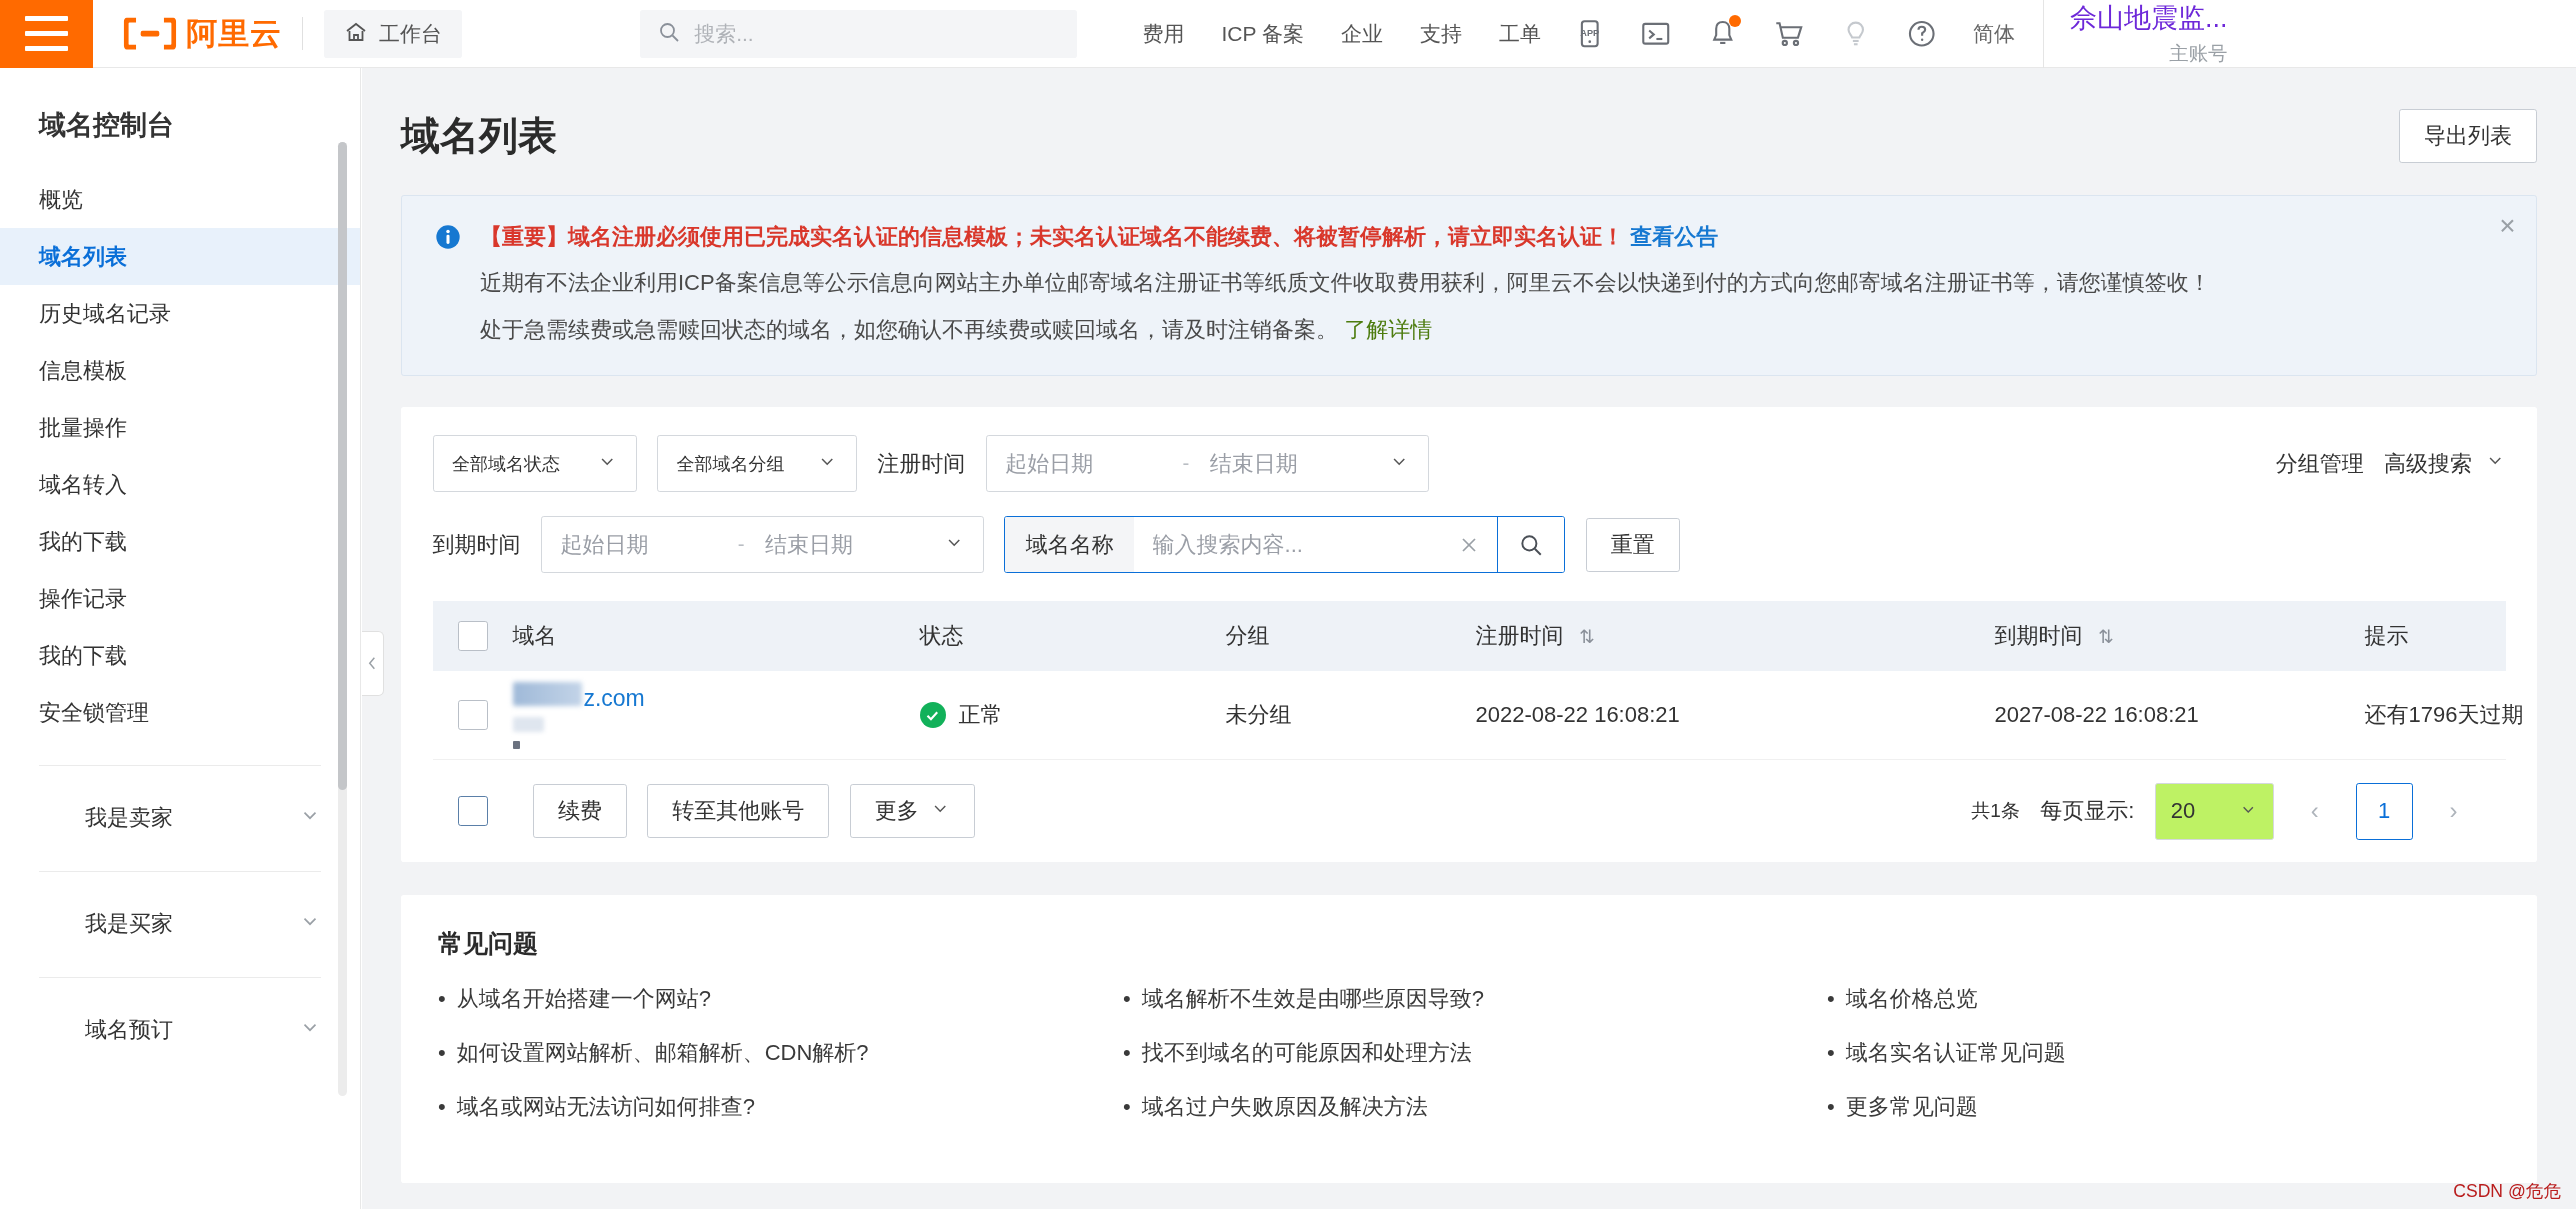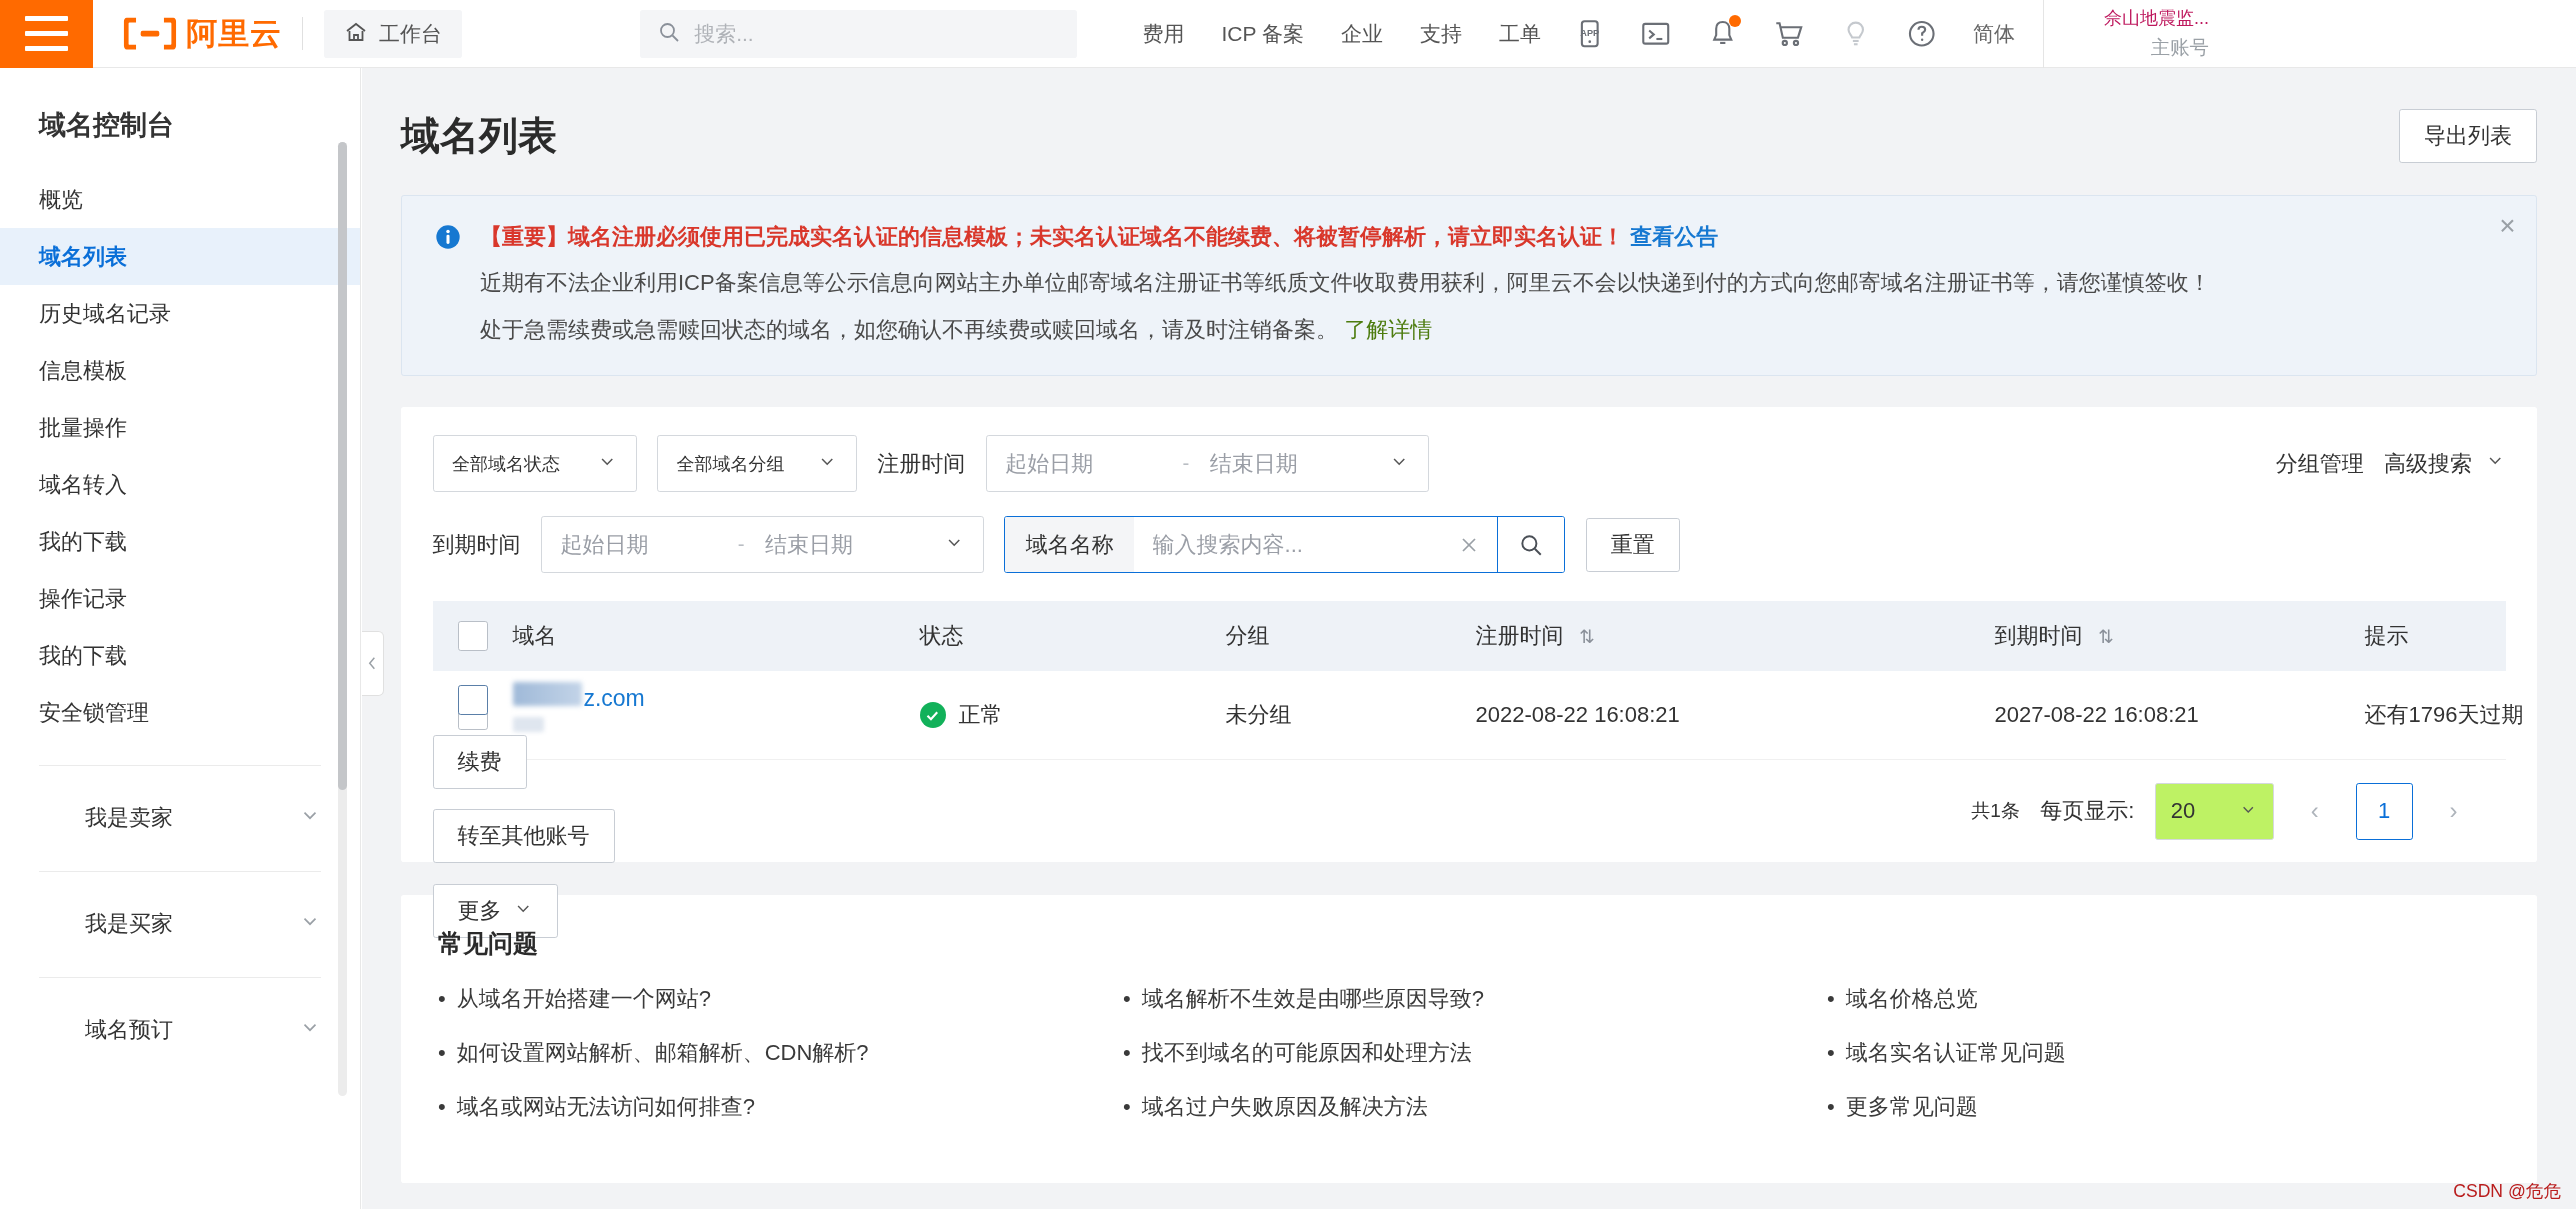--- a/index.html
+++ b/index.html
@@ -58,21 +58,21 @@
     position: absolute; top: -2.8px; right: -2.8px; width: 12px; height: 12px;
     border-radius: 50%; background: #ff6a00;
   }
   .lang { font-size: 21px; color: #666; cursor: pointer; white-space: nowrap; }
 
   .hdr-user {
     margin-left: 28px; padding-left: 26px; border-left: 0.9px solid #e5e5e5;
     height: 68px; display: flex; flex-direction: column; justify-content: center;
     cursor: pointer; flex: 0 0 auto;
   }
-  .hdr-user .u-name { font-size: 18px; color: #be185d; white-space: nowrap; margin-left: 34px; }
+  .hdr-user .u-name { font-size: 27px; color: #6d28d9; white-space: nowrap; }
   .hdr-user .u-role { font-size: 19.4px; color: #9aa0a6; text-align: right; margin-top: 3.7px; }
 
   
   .sidebar {
     position: absolute; top: 68px; left: 0; width: 361px; height: 1142px;
     background: #fff; border-right: 0.9px solid #e8e8e8;
   }
   .side-title { font-size: 27px; font-weight: 700; color: #333; padding: 39px 0 28px 39px; }
   .side-item {
     height: 57px; display: flex; align-items: center; padding-left: 39px;
@@ -236,21 +236,21 @@
   .ok-circle {
     width: 26px; height: 26px; border-radius: 50%; background: #12b15a;
     display: flex; align-items: center; justify-content: center; flex: 0 0 auto;
   }
   .ok-circle svg { width: 16.7px; height: 16.7px; }
 
   
   .tfoot {
     background: #fff; display: flex; align-items: center; height: 102px; padding: 0 31.5px 0 0;
   }
-  .tfoot .left { display: flex; align-items: flex-start; gap: 20.4px; flex-direction: column; }
+  .tfoot .left { display: flex; align-items: center; gap: 20.4px; }
   .tfoot .right { display: flex; align-items: center; gap: 20.4px; margin-left: auto; }
   .total-text { font-size: 19px; color: #333; }
   .perpage-text { font-size: 22px; color: #333; }
   .pg-select {
     width: 119px; height: 57px; border: 0.9px solid #d4d8dd; border-radius: 2.8px; background: #bef264;
     display: flex; align-items: center; justify-content: space-between; padding: 0 15px;
     font-size: 22px; color: #333; cursor: pointer;
   }
   .pg-arrow {
     width: 41px; height: 57px; display: flex; align-items: center; justify-content: center;

